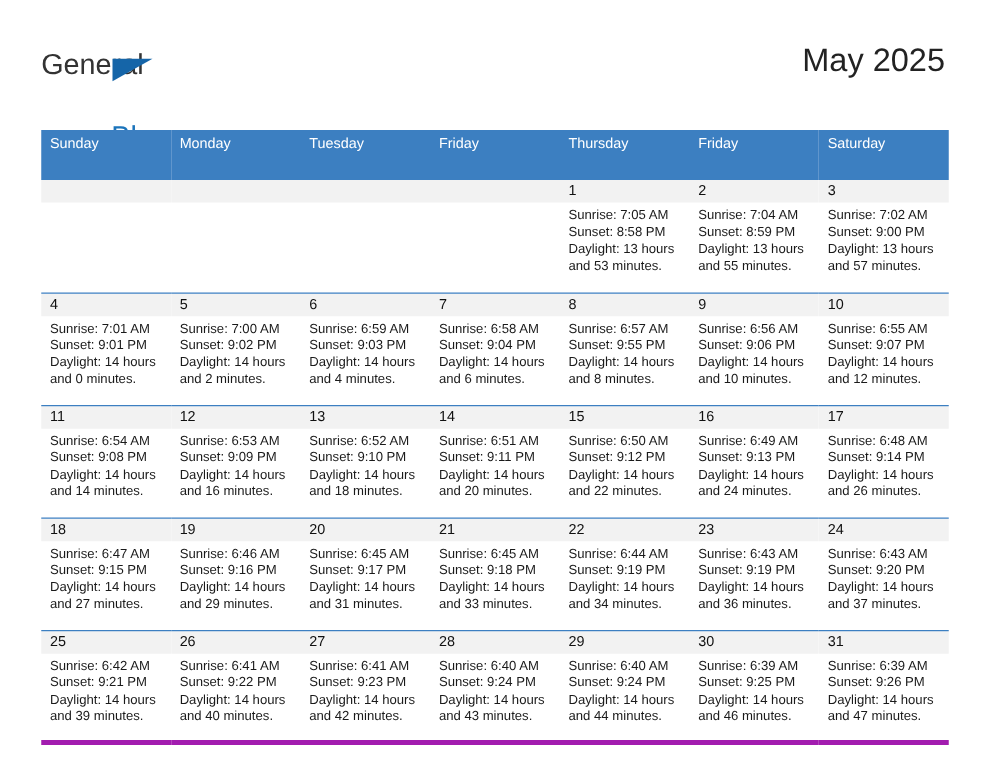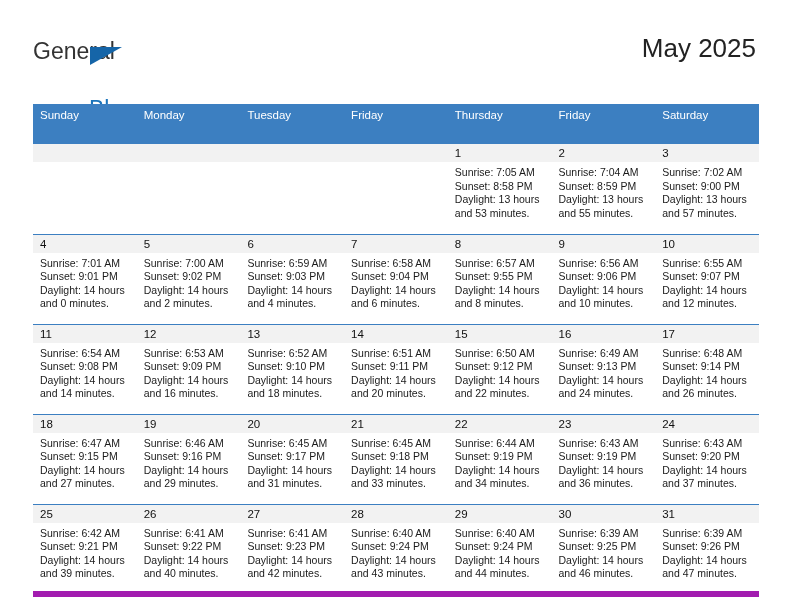--- a/index.html
+++ b/index.html
@@ -113,21 +113,21 @@
     border: none;
     border-top: 1px solid #3c7fc1;
     height: 90px;
     box-sizing: border-box;
     background: #ffffff;
   }
   .cal tr.week:first-child td {
     border-top: none;
   }
   .cal tr.week:last-child td {
-    border-bottom: 6px solid #a21caf;
+    border-bottom: 4px solid #a21caf;
   }
   .daynum {
     background: #f2f2f2;
     font-size: 11.5px;
     color: #111111;
     padding: 3px 0 3px 7px;
     height: 18px;
     box-sizing: border-box;
     line-height: 12px;
   }

